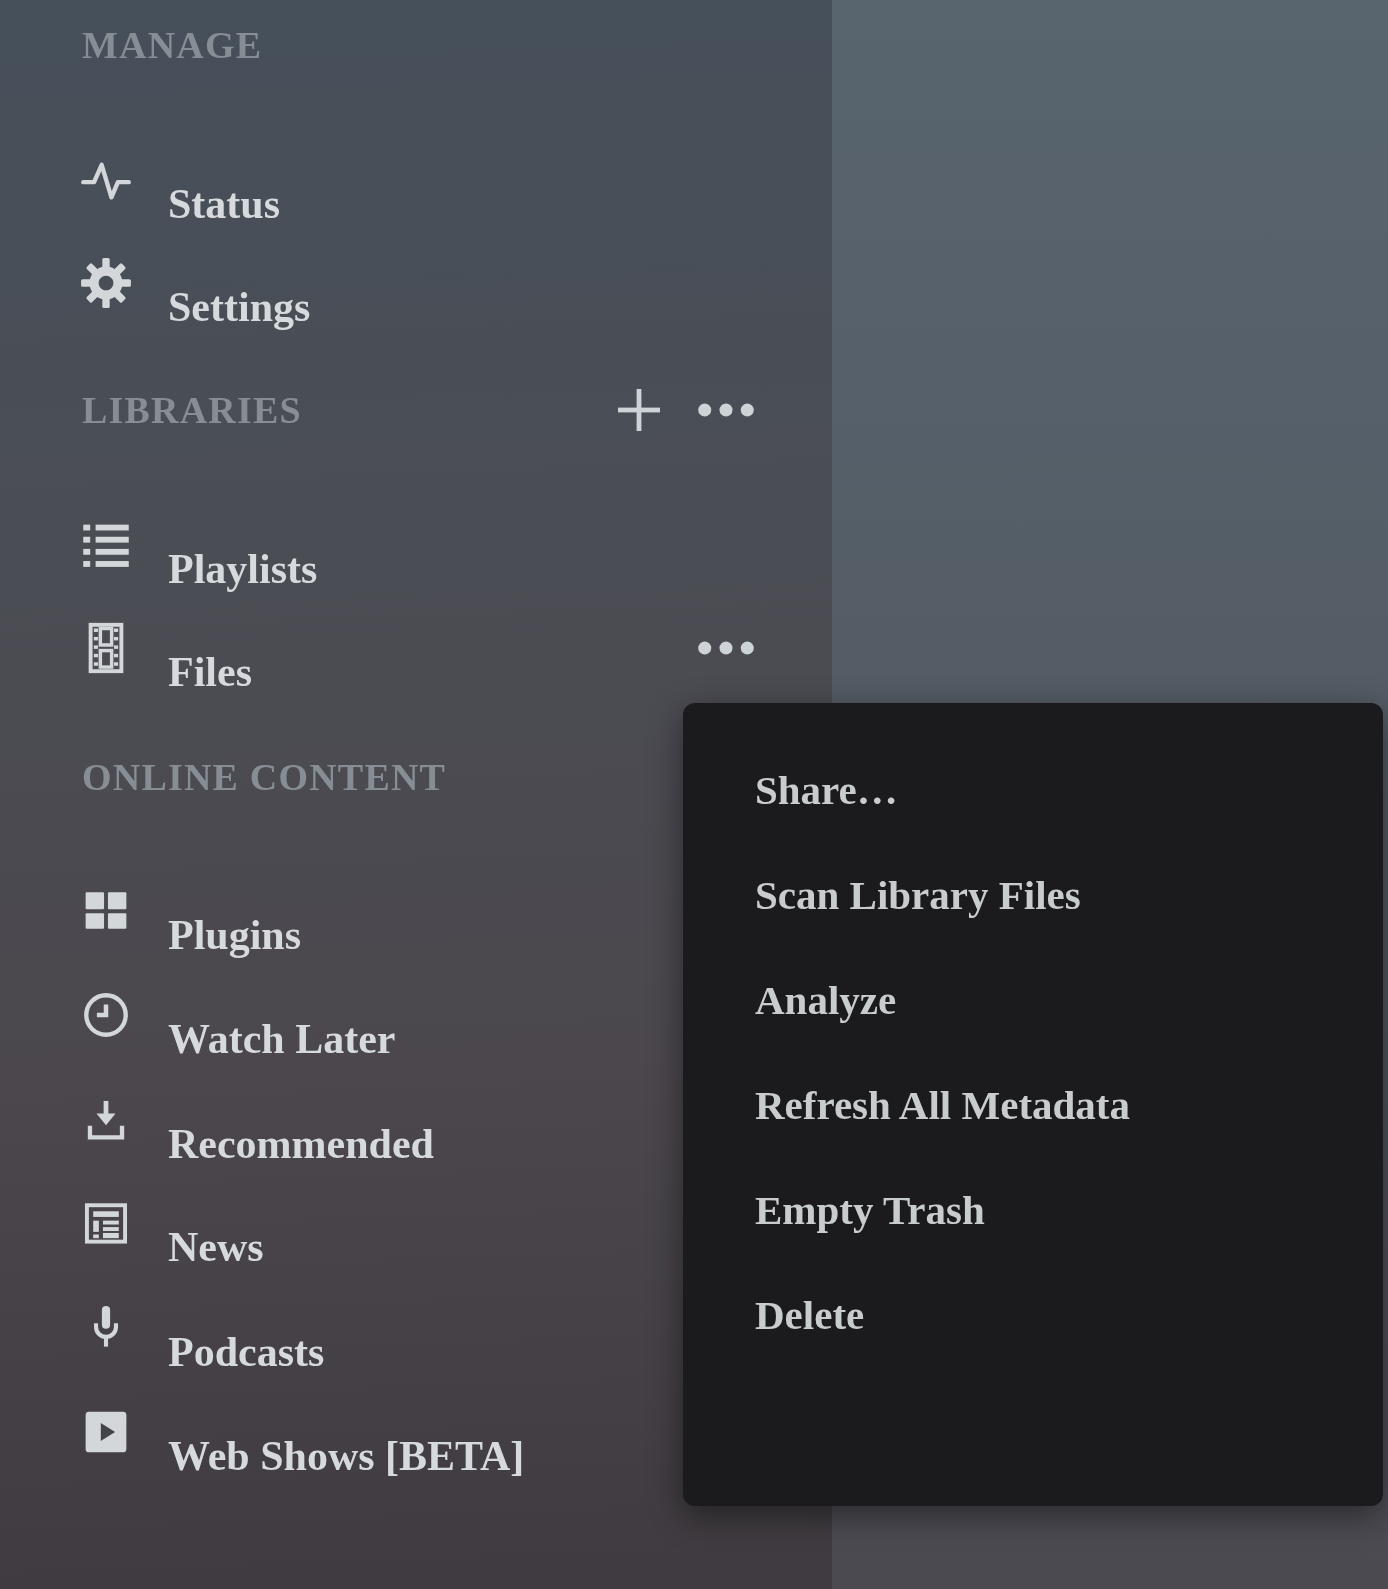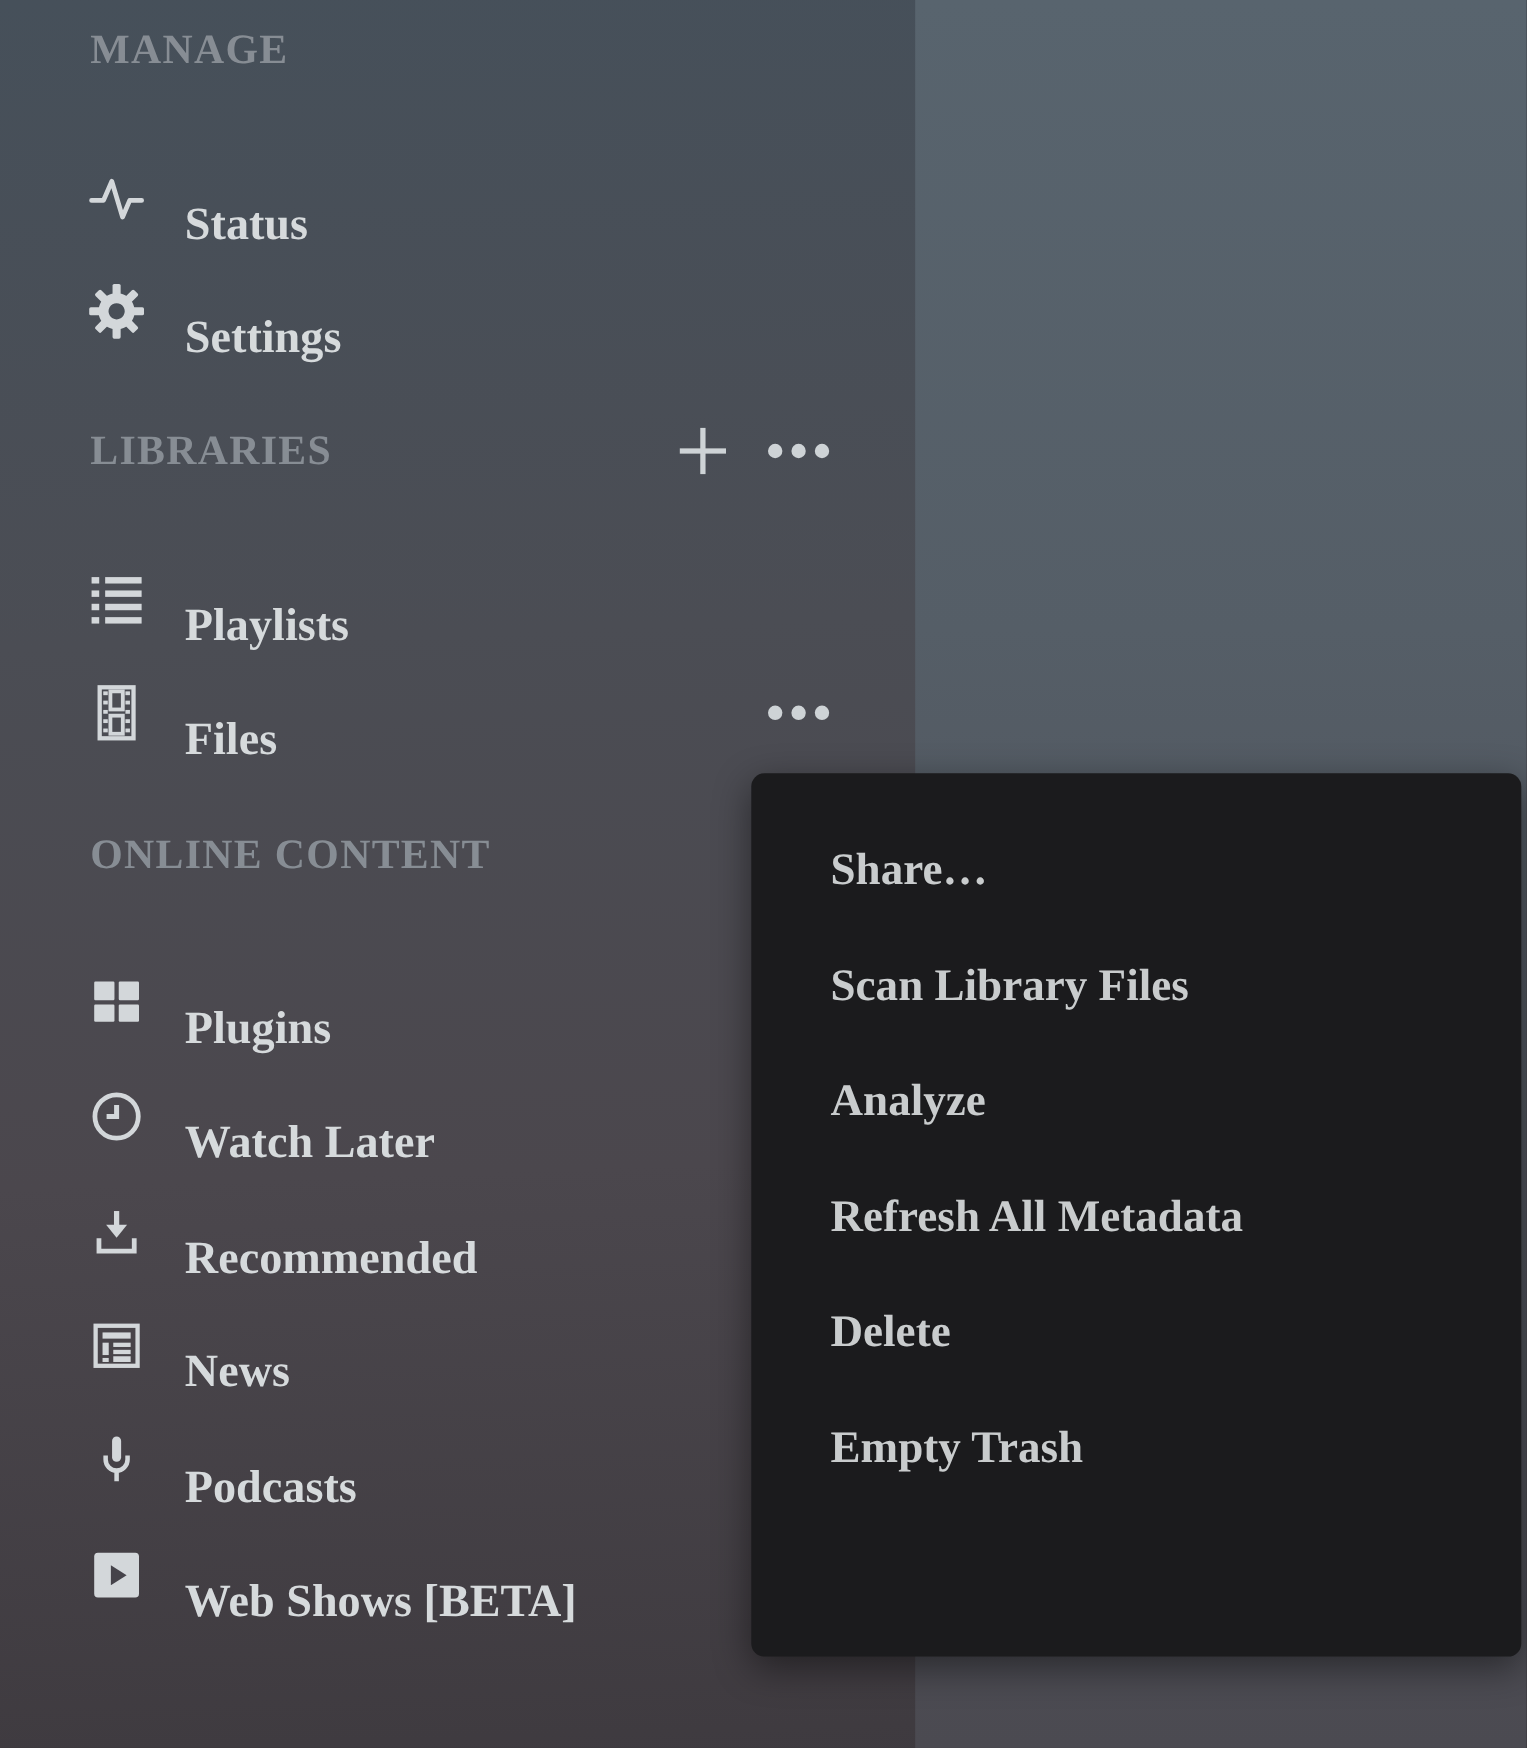--- a/index.html
+++ b/index.html
@@ -238,17 +238,17 @@
       <span class="label">Web Shows [BETA]</span>
     </div>
 
   </div>
 
   <div class="context-menu">
     <div class="menu-item">Share…</div>
     <div class="menu-item">Scan Library Files</div>
     <div class="menu-item">Analyze</div>
     <div class="menu-item">Refresh All Metadata</div>
+    <div class="menu-item">Empty Trash</div>
     <div class="menu-item">Delete</div>
-    <div class="menu-item">Empty Trash</div>
   </div>
 
 </div>
 
 </body></html>

